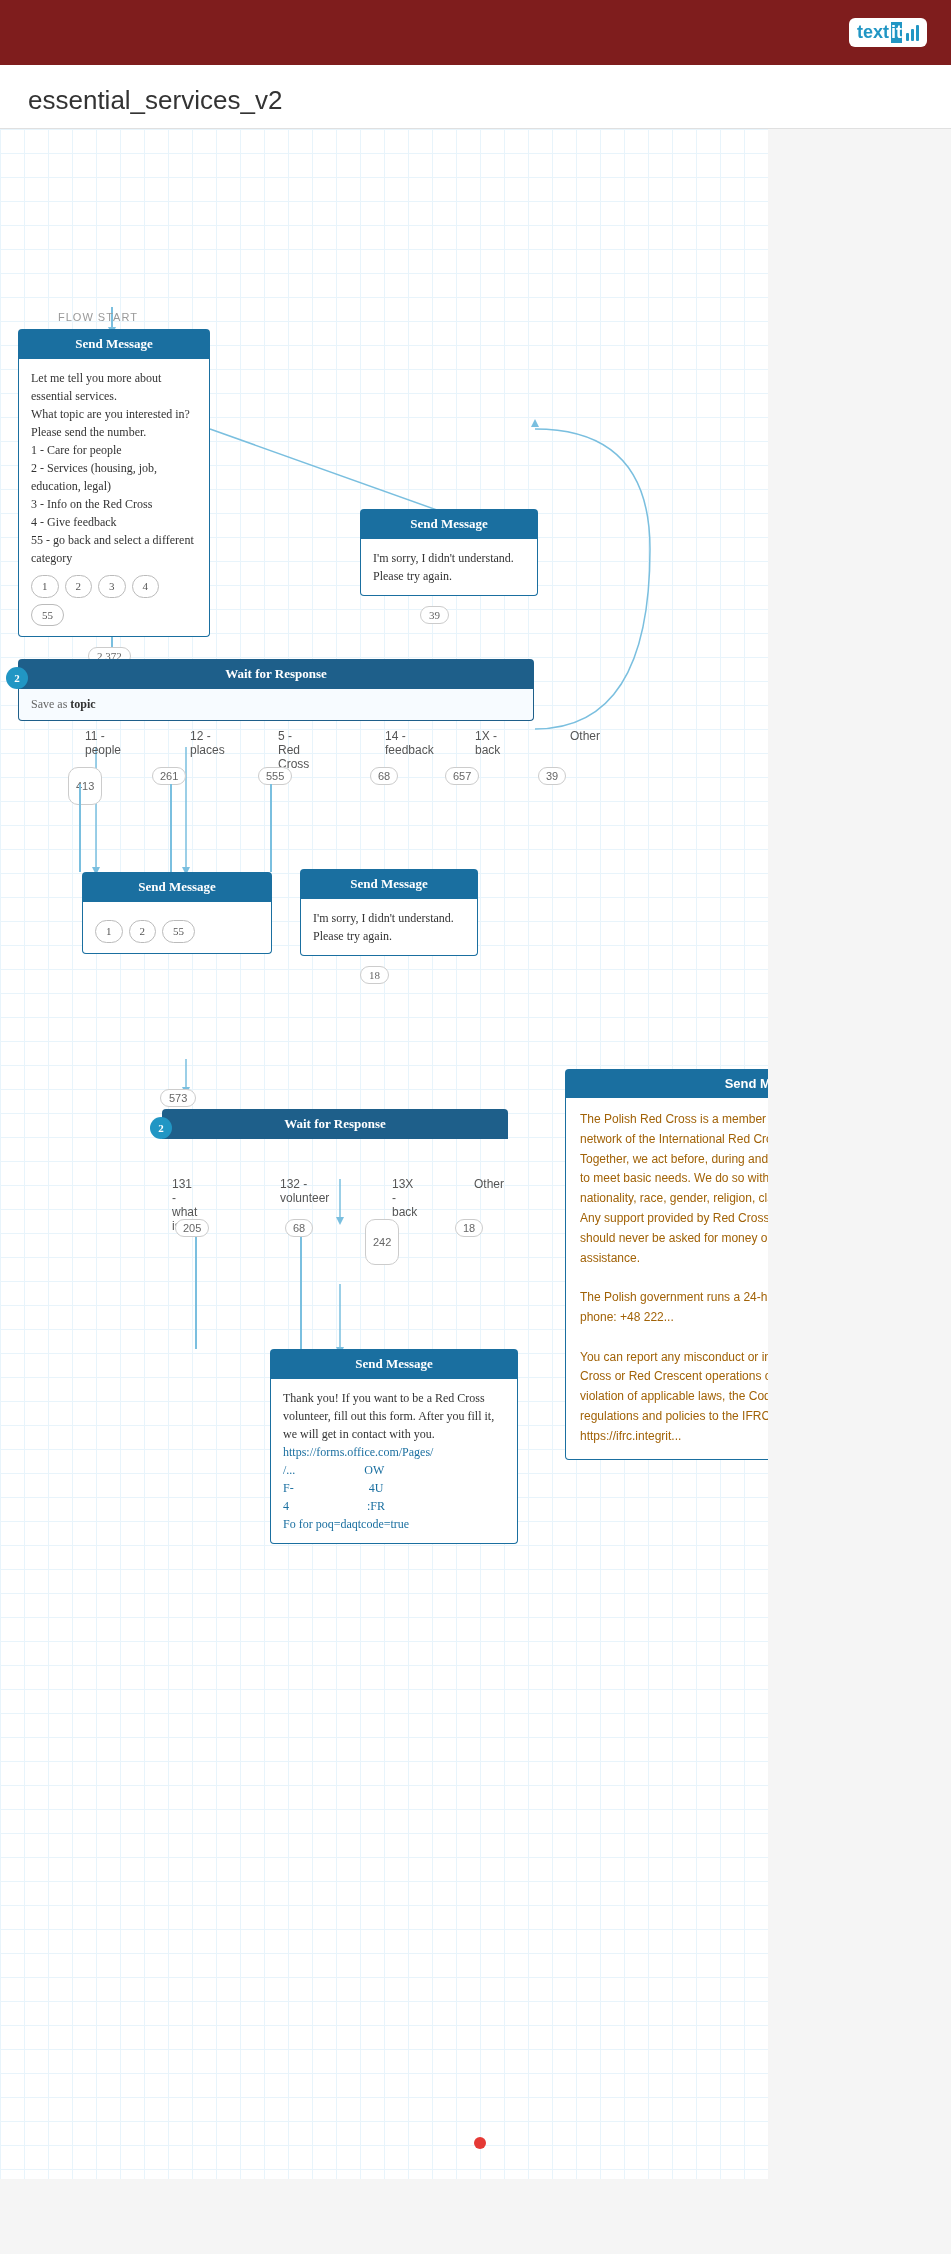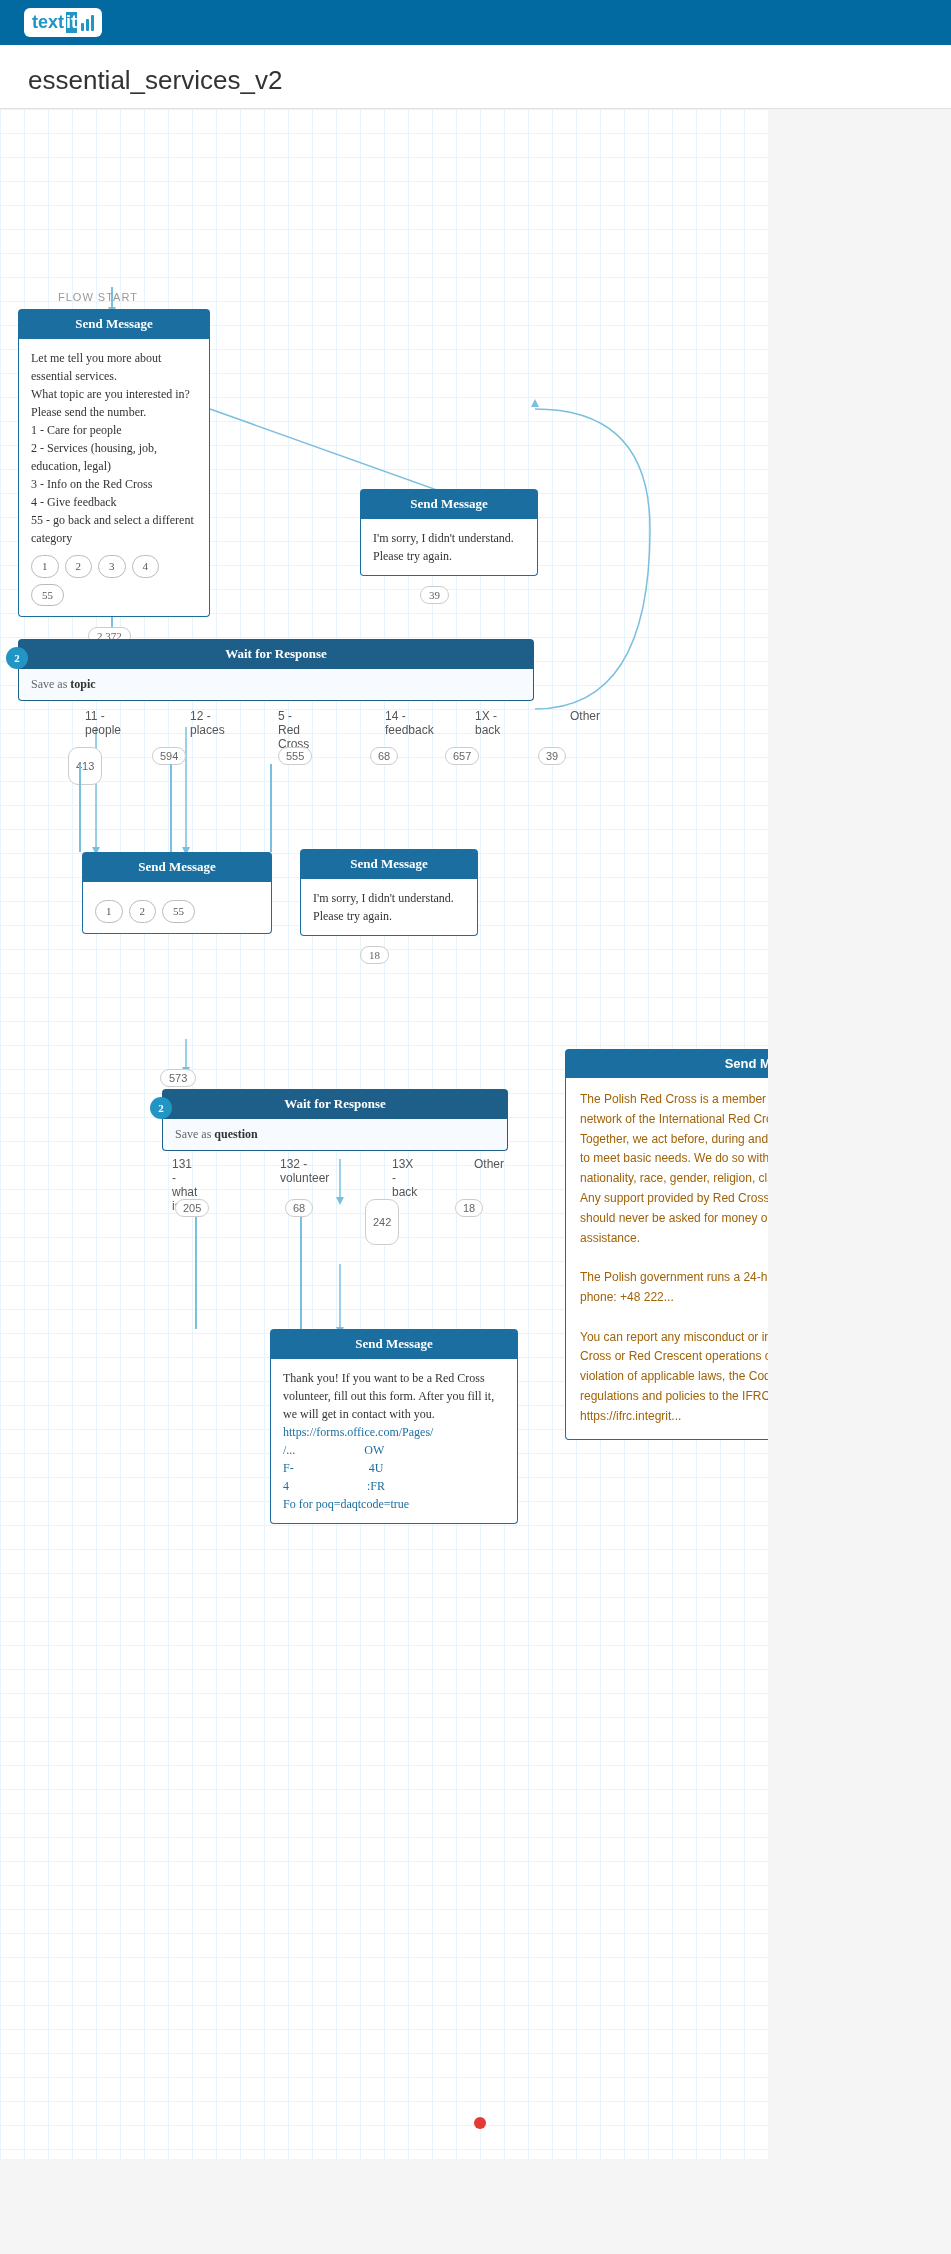--- a/index.html
+++ b/index.html
@@ -1,23 +1,24 @@
 <!DOCTYPE html>
 <html><head>
   <meta charset="utf-8">
   <style>
     * { box-sizing: border-box; margin: 0; padding: 0; }
     body { font-family: -apple-system, BlinkMacSystemFont, 'Segoe UI', sans-serif; background: #f5f5f5; }
 
     
     .header {
-      background: #0369a1;
-      padding: 8px 24px;
+      background: #7f1d1d;
+      padding: 18px 24px;
       display: flex;
       align-items: center;
+      justify-content: flex-end;
     }
     .logo-box {
       background: white;
       border-radius: 6px;
       padding: 4px 8px;
       display: flex;
       align-items: center;
       gap: 2px;
     }
     .logo-text { color: #2196c4; font-weight: 700; font-size: 18px; }
@@ -266,22 +267,22 @@
   <div style="position:absolute; top:600px; left:30px; display:flex; gap:0;">
     <span style="position:absolute; left:55px; font-size:12px; color:#555;">11 - people</span>
     <span style="position:absolute; left:160px; font-size:12px; color:#555;">12 - places</span>
     <span style="position:absolute; left:248px; font-size:12px; color:#555;">5 - Red Cross</span>
     <span style="position:absolute; left:355px; font-size:12px; color:#555;">14 - feedback</span>
     <span style="position:absolute; left:445px; font-size:12px; color:#555;">1X - back</span>
     <span style="position:absolute; left:540px; font-size:12px; color:#555;">Other</span>
   </div>
 
   <div style="position:absolute; top:638px; left:68px; background:white; border:1px solid #ccc; border-radius:10px; padding:12px 7px; font-size:11px; color:#666;">413</div>
-  <div style="position:absolute; top:638px; left:152px; background:white; border:1px solid #ccc; border-radius:10px; padding:2px 7px; font-size:11px; color:#666;">594</div>
-  <div style="position:absolute; top:638px; left:258px; background:white; border:1px solid #ccc; border-radius:10px; padding:2px 7px; font-size:11px; color:#666;margin-left:20px;">555</div>
+  <div style="position:absolute; top:638px; left:152px; background:white; border:1px solid #ccc; border-radius:10px; padding:2px 7px; font-size:11px; color:#666;">261</div>
+  <div style="position:absolute; top:638px; left:258px; background:white; border:1px solid #ccc; border-radius:10px; padding:2px 7px; font-size:11px; color:#666;">555</div>
   <div style="position:absolute; top:638px; left:370px; background:white; border:1px solid #ccc; border-radius:10px; padding:2px 7px; font-size:11px; color:#666;">68</div>
   <div style="position:absolute; top:638px; left:445px; background:white; border:1px solid #ccc; border-radius:10px; padding:2px 7px; font-size:11px; color:#666;">657</div>
   <div style="position:absolute; top:638px; left:538px; background:white; border:1px solid #ccc; border-radius:10px; padding:2px 7px; font-size:11px; color:#666;">39</div>
 
   <div style="position:absolute; left:79px; top:655px; width:2px; height:88px; background:#7abfdf;"></div>
   <div style="position:absolute; left:170px; top:655px; width:2px; height:88px; background:#7abfdf;"></div>
   <div style="position:absolute; left:270px; top:655px; width:2px; height:88px; background:#7abfdf;"></div>
 
   <div class="node" style="left:82px; top:743px; width:190px;">
     <div class="send-msg-header">Send Message</div>
@@ -300,23 +301,20 @@
     <div class="send-msg-header">Send Message</div>
     <div class="send-msg-body">
       <div>I'm sorry, I didn't understand. Please try again.</div>
     </div>
     <div style="position:absolute; bottom:-28px; left:60px; background:white; border:1px solid #ccc; border-radius:10px; padding:2px 8px; font-size:11px; color:#666;">18</div>
   </div>
 
   <div class="node" style="left:162px; top:980px; width:346px;">
     <div class="connector-circle" style="left:-12px; top:8px;">2</div>
     <div class="wait-header">Wait for Response</div>
-    <div class="wait-body">
-      <div class="save-as">Save as <strong>question</strong></div>
-    </div>
   </div>
 
   <div style="position:absolute; top:1048px; left:162px;">
     <span style="position:absolute; left:10px; font-size:12px; color:#555;">131 - what is</span>
     <span style="position:absolute; left:118px; font-size:12px; color:#555;">132 - volunteer</span>
     <span style="position:absolute; left:230px; font-size:12px; color:#555;">13X - back</span>
     <span style="position:absolute; left:312px; font-size:12px; color:#555;">Other</span>
   </div>
 
   <div style="position:absolute; top:1090px; left:175px; background:white; border:1px solid #ccc; border-radius:10px; padding:2px 7px; font-size:11px; color:#666;">205</div>

